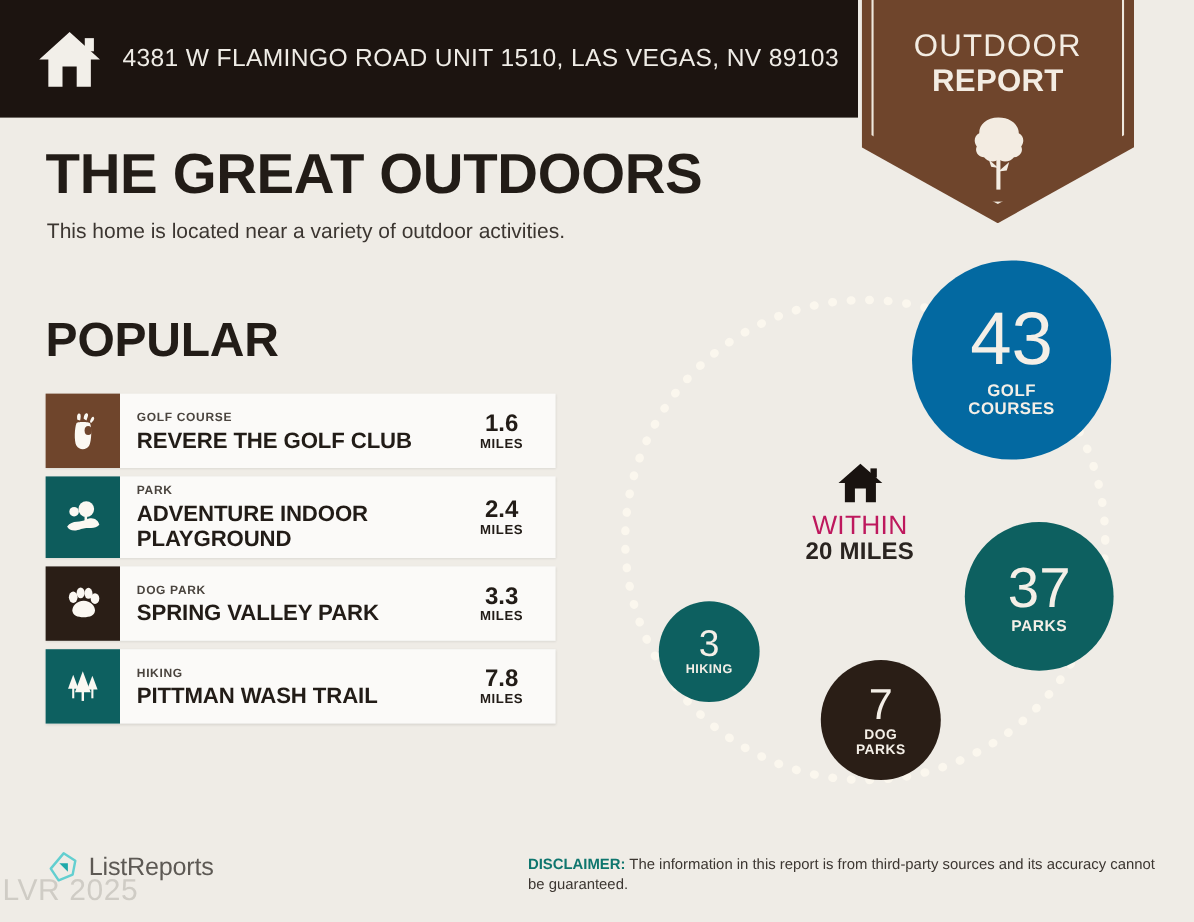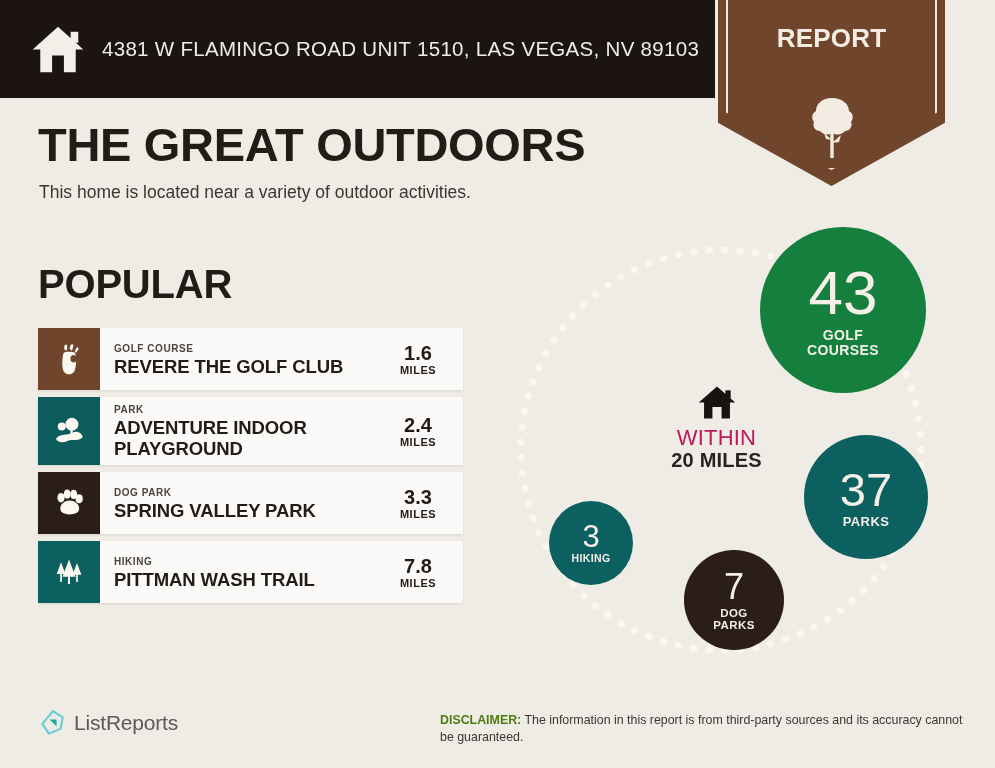--- a/index.html
+++ b/index.html
@@ -104,21 +104,21 @@
   .circle-zone{position:absolute;left:500px;top:200px;width:495px;height:470px;}
   .dotted-path{position:absolute;left:0;top:0;width:495px;height:470px;}
   .bubble{
     position:absolute;border-radius:50%;
     display:flex;flex-direction:column;align-items:center;justify-content:center;
     color:#f4efe7;text-align:center;
   }
   .bubble .num{font-weight:400;line-height:1;}
   .bubble .lbl{font-weight:700;letter-spacing:.4px;line-height:1.06;}
 
-  .b-golf{left:260px;top:27px;width:166px;height:166px;background:#15803d;}
+  .b-golf{left:260px;top:17px;width:166px;height:166px;background:#0369a1;}
   .b-golf .num{font-size:62px;margin-bottom:4px;}
   .b-golf .lbl{font-size:14px;}
 
   .b-parks{left:304px;top:235px;width:124px;height:124px;background:#0d6060;}
   .b-parks .num{font-size:47px;margin-bottom:2px;}
   .b-parks .lbl{font-size:13px;}
 
   .b-dogparks{left:184px;top:350px;width:100px;height:100px;background:#2a1e16;}
   .b-dogparks .num{font-size:36px;margin-bottom:2px;}
   .b-dogparks .lbl{font-size:11.5px;}
@@ -141,40 +141,41 @@
   }
   .logo{
     position:absolute;left:40px;top:709px;display:flex;align-items:center;
   }
   .logo-mark{width:27px;height:27px;margin-right:7px;}
   .logo-text{font-size:21px;color:#5d5954;font-weight:400;letter-spacing:-.2px;}
   .disclaimer{
     position:absolute;left:440px;top:712px;width:525px;
     font-size:12.4px;color:#3c3631;line-height:16.5px;
   }
-  .disclaimer b{font-weight:700;color:#4d7c0f;}
+  .disclaimer b{font-weight:700;color:#0f766e;}
 </style>
 </head>
 <body>
 
 <div id="page">
 
   <div class="header-bar">
     <div class="header-home-icon">
       <svg viewBox="0 0 64 58" width="54" height="49">
         <path d="M32 2 L62 29 L53 29 L53 56 L39 56 L39 36 L25 36 L25 56 L11 56 L11 29 L2 29 Z" fill="#f2efe9"></path>
         <rect x="47" y="8" width="9" height="13" fill="#f2efe9"></rect>
       </svg>
     </div>
     <div class="header-address">4381 W FLAMINGO ROAD UNIT 1510, LAS VEGAS, NV 89103</div>
   </div>
 
   <div class="badge">
     <div class="badge-inner"></div>
     <div class="badge-title">
+      <span class="l1">OUTDOOR</span>
       <span class="l2">REPORT</span>
     </div>
     <div class="badge-tree">
       <svg viewBox="0 0 48 64" width="48" height="64">
         <path d="M24 2 C14 2 8 8 8 15 C4 17 3 22 6 26 C4 30 7 35 12 35 C15 39 22 40 24 36
                  C27 40 34 39 37 35 C42 35 45 30 43 26 C46 22 45 17 41 15 C41 8 34 2 24 2 Z" fill="#f3ece2"></path>
         <rect x="22.3" y="33" width="3.4" height="29" fill="#f3ece2"></rect>
         <path d="M24 44 L16 37 L18 43 Z" fill="#f3ece2"></path>
         <path d="M24 47 L33 39 L31 46 Z" fill="#f3ece2"></path>
       </svg>
@@ -313,20 +314,21 @@
         <svg viewBox="0 0 52 46" width="40" height="35">
           <path d="M26 2 L50 23 L43 23 L43 44 L32 44 L32 29 L20 29 L20 44 L9 44 L9 23 L2 23 Z" fill="#191310"></path>
           <rect x="37" y="7" width="7" height="10" fill="#191310"></rect>
         </svg>
       </div>
       <div class="within-l1">WITHIN</div>
       <div class="within-l2">20 MILES</div>
     </div>
   </div>
 
+  <div class="watermark">LVR 2025</div>
 
   <div class="logo">
     <div class="logo-mark">
       <svg viewBox="0 0 28 28" width="27" height="27">
         <path d="M13.5 2.2 L23.6 8.6 L21.3 20.6 L9.2 25.5 L2.4 15.4 Z" fill="none" stroke="#63cfd0" stroke-width="2.1" stroke-linejoin="round"></path>
         <path d="M9.8 10.8 L17.2 10.8 L17.2 18.2 Z" fill="#1fa9aa"></path>
       </svg>
     </div>
     <div class="logo-text">ListReports</div>
   </div>

